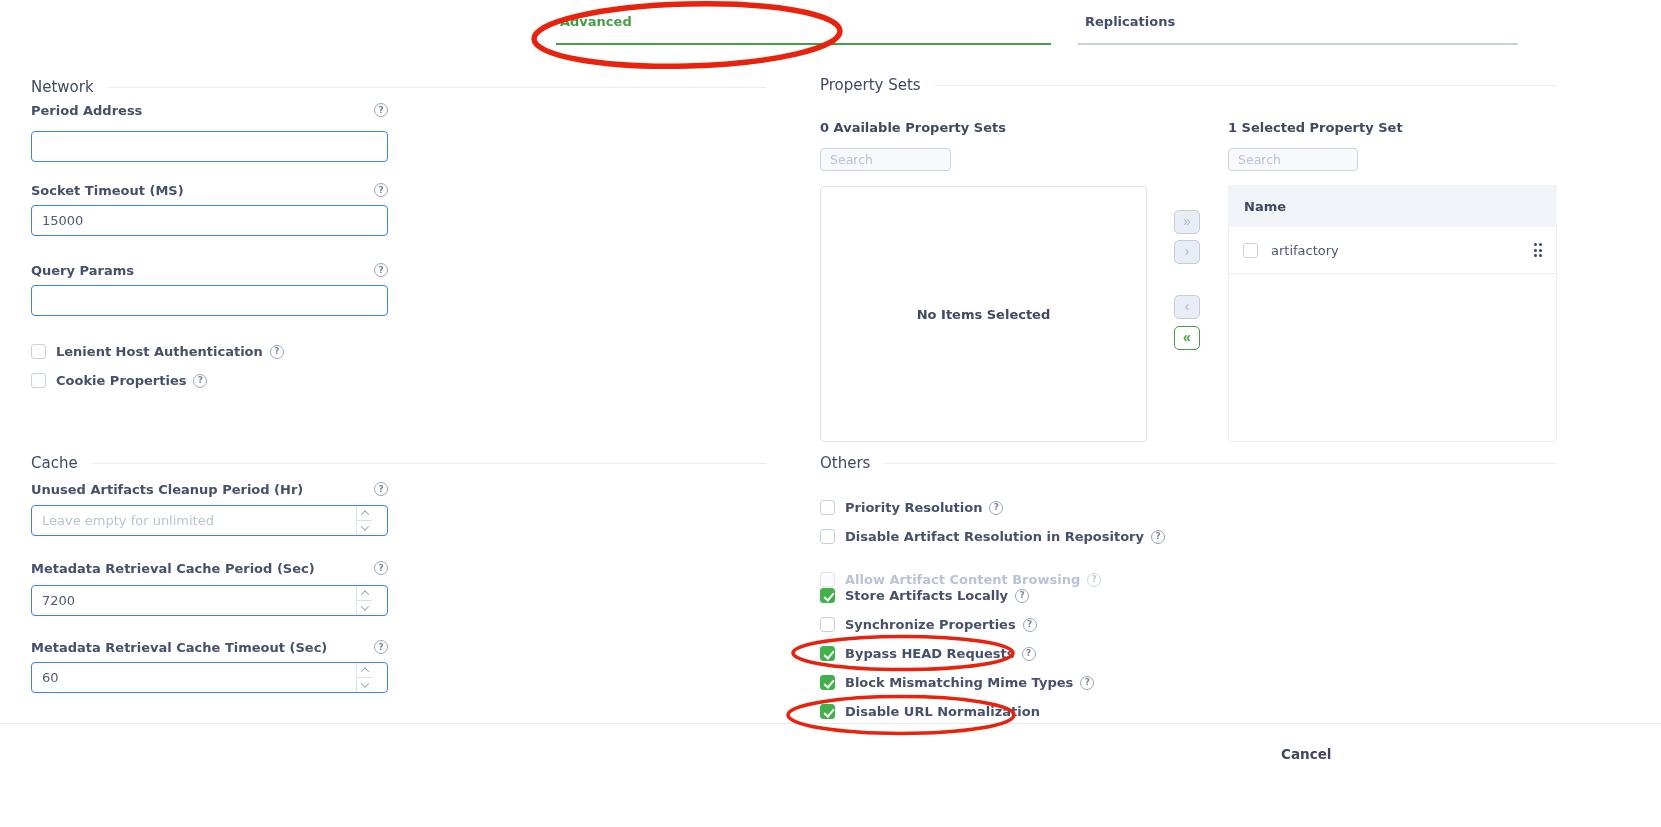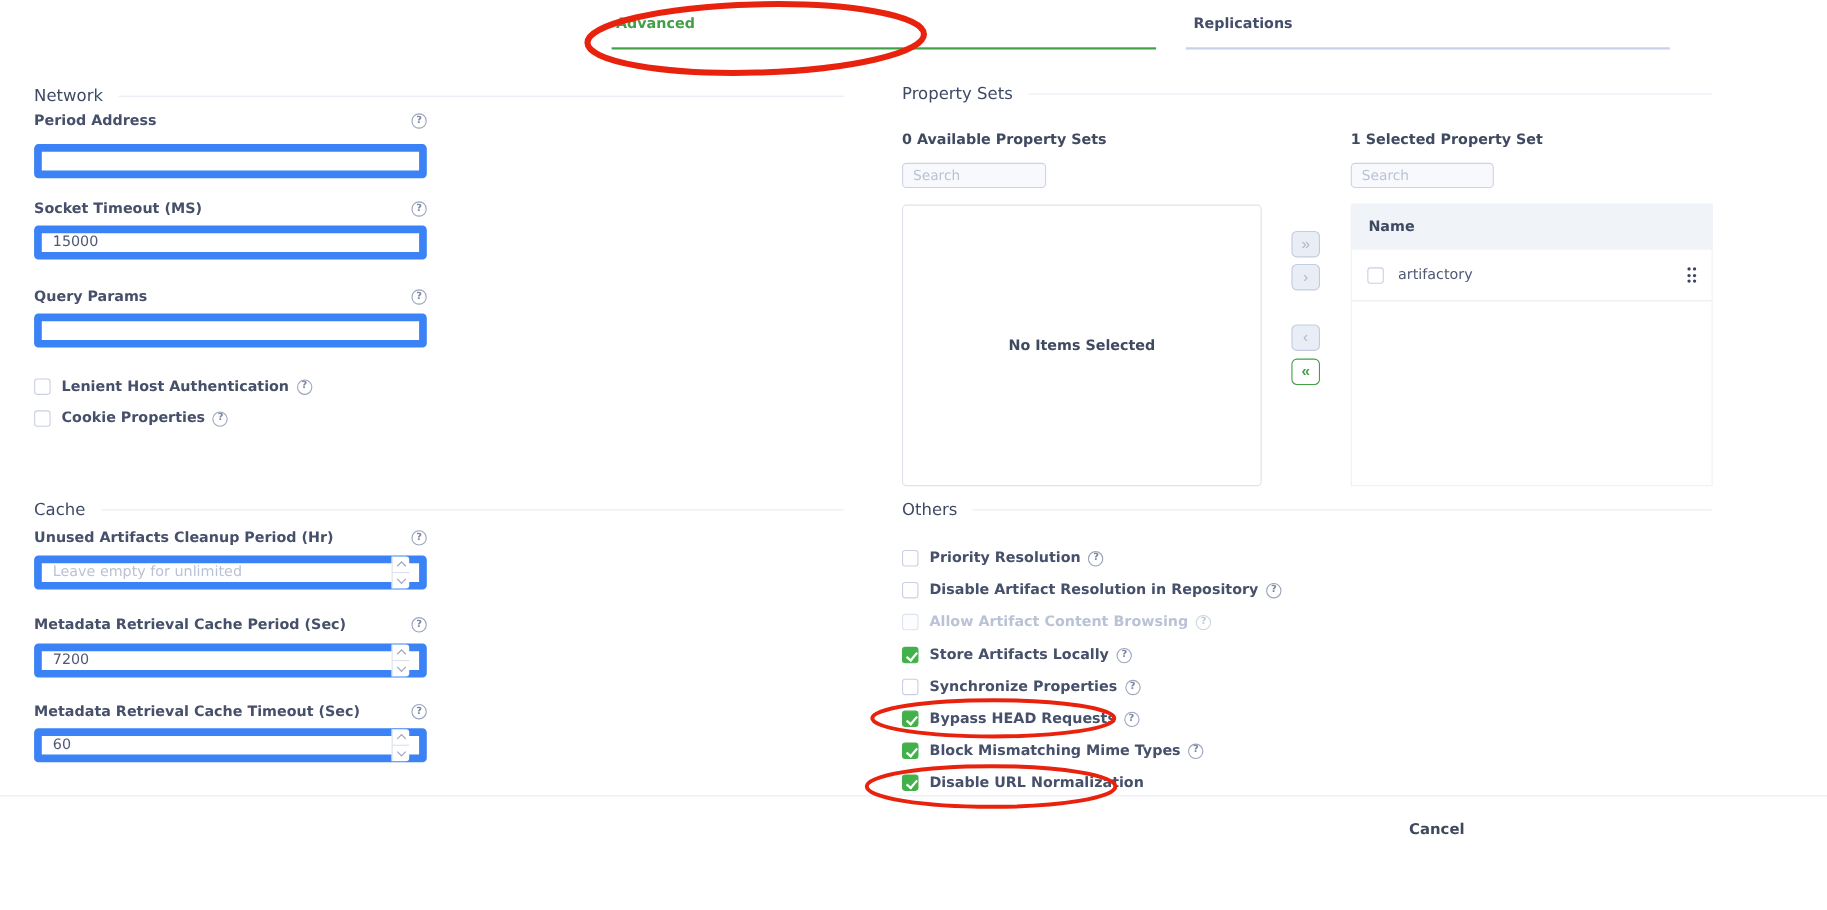--- a/index.html
+++ b/index.html
@@ -14,21 +14,21 @@
   .tab.active { color:#43a047; border-bottom-color:#43a047; }
 
   
   .col { position:absolute; top:0; }
   .sec-head { display:flex; align-items:center; gap:14px; font-size:15px; color:#3e4a63; }
   .sec-head .hline { flex:1; height:1px; background:#e7ebf3; }
 
   .field { position:absolute; width:357px; }
   .flabel { display:flex; justify-content:space-between; align-items:center;
             font-size:13px; font-weight:700; color:#46506b; height:16px; }
-  .tinput { width:357px; height:31px; border:7px solid #3b82f6; border-radius:4px;
+  .tinput { width:357px; height:31px; border:1px solid #3b82f6; border-radius:4px;
             padding:0 10px; font-size:13px; color:#4f5976; background:#fff; outline:none;
             font-family:inherit; }
   .tinput::placeholder { color:#b9c2d6; }
   .numwrap { position:relative; width:342px; }
   .numwrap .tinput { padding-right:22px; }
   .spin { position:absolute; right:1px; top:1px; bottom:1px; width:16px; display:flex;
           flex-direction:column; background:#fff; border-top-right-radius:3px;
           border-bottom-right-radius:3px; }
   .spin .sp { flex:1; display:flex; align-items:center; justify-content:center;
               border-left:1px solid #dbe0ec; cursor:pointer; }
@@ -46,21 +46,21 @@
   .cb { width:15px; height:15px; min-width:15px; border:1px solid #c9d0e2; border-radius:3px;
         background:#fff; position:relative; cursor:pointer; }
   .cb.checked { background:#43b14b; border-color:#43b14b; }
   .cb.checked::after { content:""; position:absolute; left:4.5px; top:1.5px; width:4px;
         height:8px; border:solid #fff; border-width:0 2px 2px 0; transform:rotate(40deg); }
   .cb.disabled { border-color:#dee3ef; background:#fcfdfe; }
 
   .cbrow { position:absolute; display:flex; align-items:center; gap:10px; height:15px;
            font-size:13px; font-weight:700; color:#46506b; }
   .cbrow .help { margin-left:-3px; }
-  .cbrow.dim { color:#bac3d6; }
+  .cbrow.dim { color:#bac3d6;margin-top:14px; }
 
   
   .ps-title { position:absolute; font-size:13px; font-weight:700; color:#3f4960; }
   .search { position:absolute; height:23px; border:1px solid #ccd3e3; border-radius:4px;
             padding:0 9px; font-size:12.5px; color:#c2410c; background:#f8f9fc; outline:none;
             font-family:inherit; }
   .search::placeholder { color:#b9c2d6; }
   .listbox { position:absolute; border:1px solid #dde2ee; border-radius:4px; background:#fff;
              display:flex; align-items:center; justify-content:center;
              font-size:13px; font-weight:700; color:#3f4960; }

